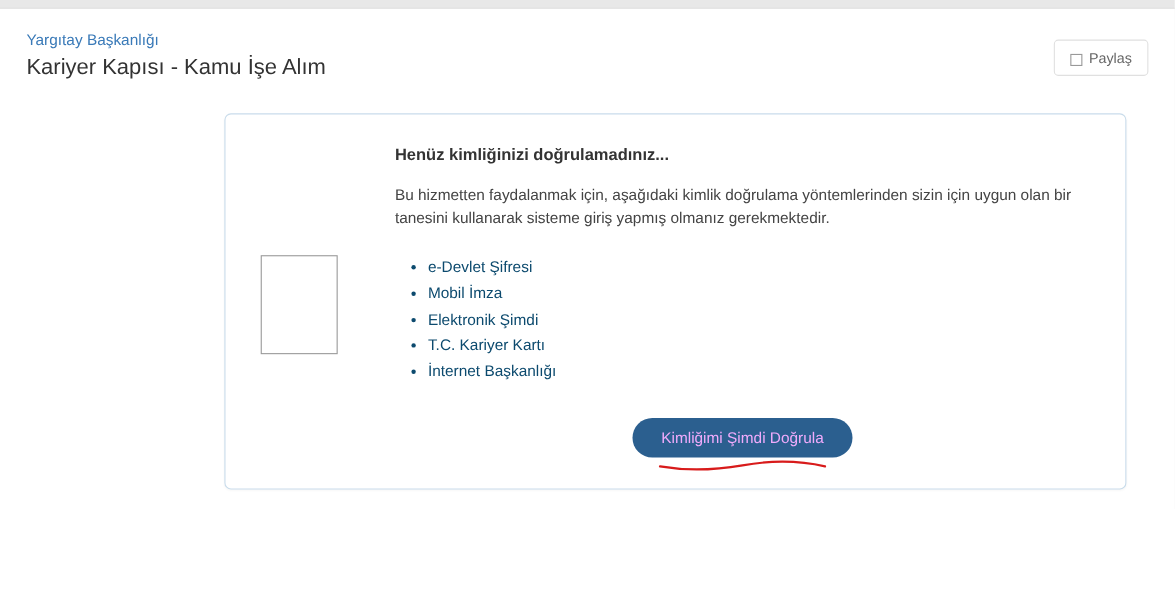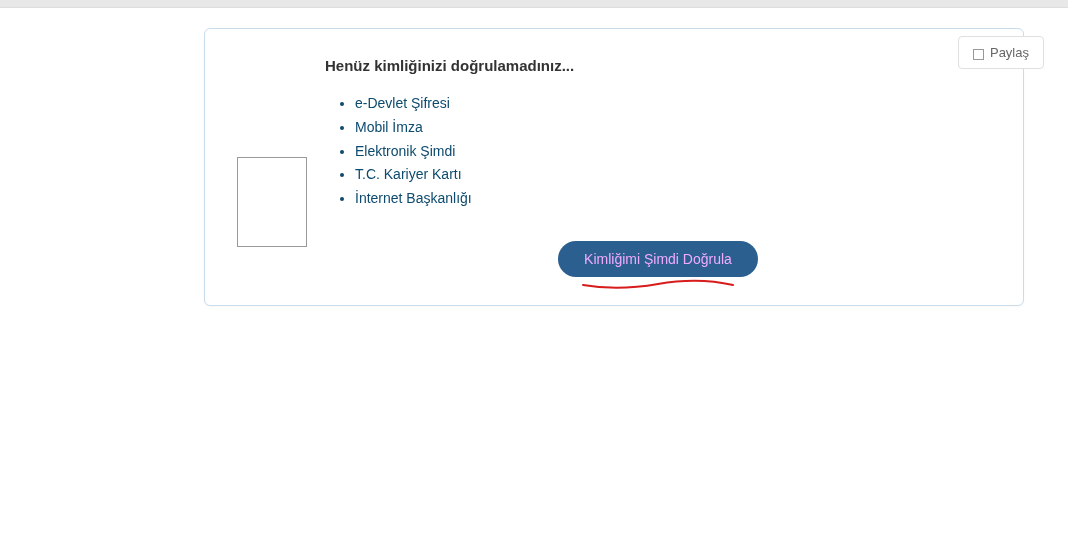--- a/index.html
+++ b/index.html
@@ -64,21 +64,21 @@
     .content-area {
       margin-left: 180px;
       margin-right: 20px;
     }
     .auth-card {
       background: #fff;
       border: 1px solid #c9dceb;
       border-radius: 6px;
       padding: 28px 32px 28px 32px;
       display: flex;
-      gap: 18px;
+      gap: 52px;
       box-shadow: 0 1px 2px rgba(0,0,0,0.03);
     }
     .image-placeholder {
       width: 70px;
       height: 90px;
       border: 1px solid #999;
       flex-shrink: 0;
       margin-top: 100px;
     }
     .card-content {
@@ -134,33 +134,38 @@
       height: 100%;
     }
   </style>
 </head>
 <body>
 
 <div class="top-bar"></div>
 
 <div class="main-container">
 
+  <div class="header-section">
+    <a href="#" class="breadcrumb-link">Yargıtay Başkanlığı</a>
+    <h1 class="page-title">Kariyer Kapısı - Kamu İşe Alım</h1>
+  </div>
 
   <button class="share-button">
     <span class="share-icon"></span>
     <span>Paylaş</span>
   </button>
 
   <div class="content-area">
     <div class="auth-card">
 
       <div class="image-placeholder"></div>
 
       <div class="card-content">
         <div class="card-heading">Henüz kimliğinizi doğrulamadınız...</div>
+        <div class="card-description">Bu hizmetten faydalanmak için, aşağıdaki kimlik doğrulama yöntemlerinden sizin için uygun olan bir tanesini kullanarak sisteme giriş yapmış olmanız gerekmektedir.</div>
 
         <ul class="auth-methods">
           <li>e-Devlet Şifresi</li>
           <li>Mobil İmza</li>
           <li>Elektronik Şimdi</li>
           <li>T.C. Kariyer Kartı</li>
           <li>İnternet Başkanlığı</li>
         </ul>
 
         <div class="verify-button-wrapper">

